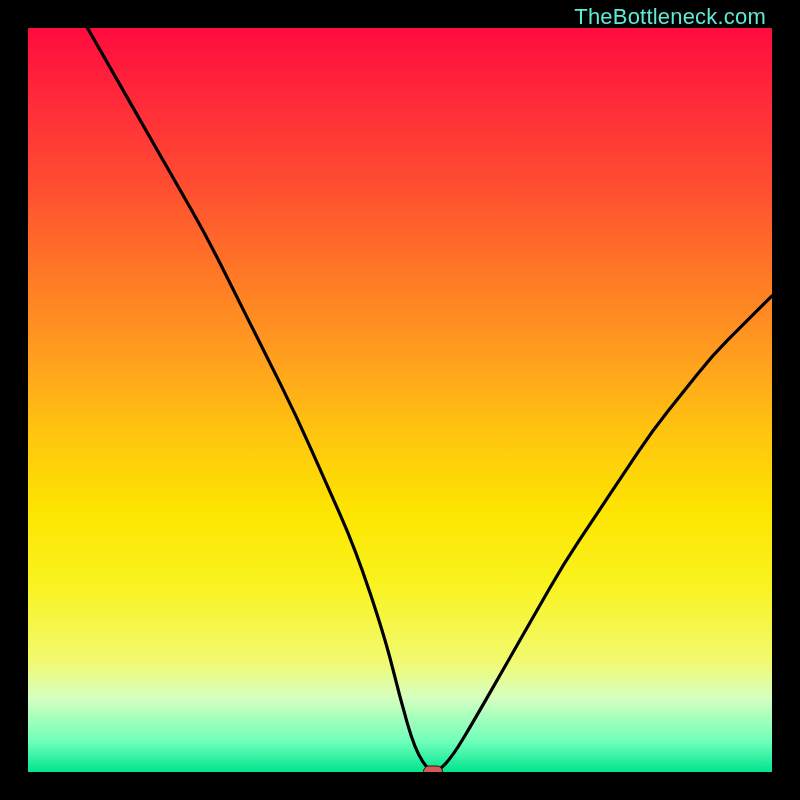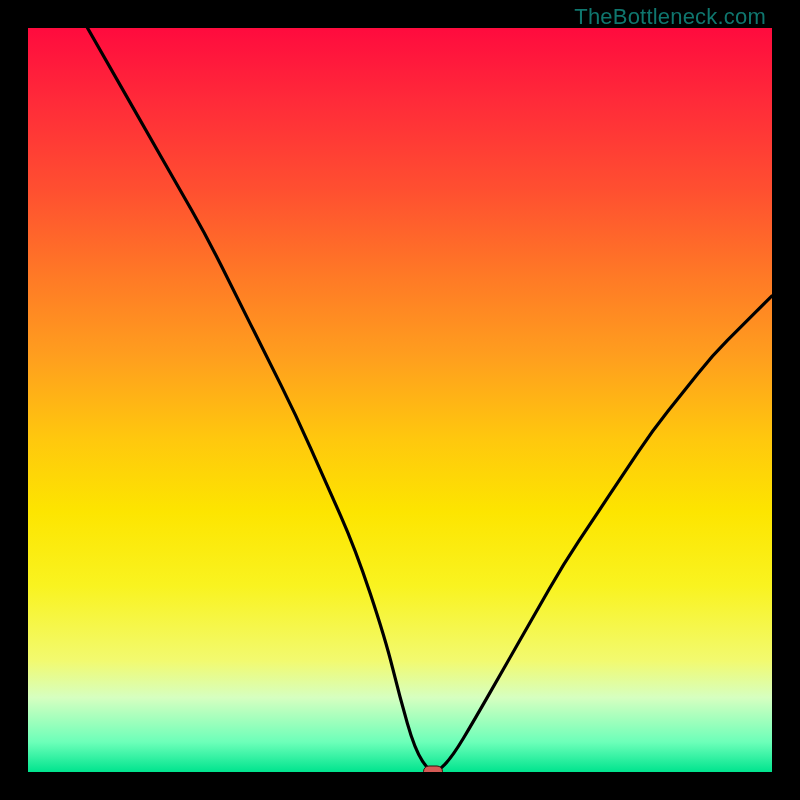--- a/index.html
+++ b/index.html
@@ -49,21 +49,21 @@
   .curve {
     position: absolute;
     inset: 0;
     width: 744px;
     height: 744px;
   }
   .watermark {
     position: absolute;
     top: 4px;
     right: 34px;
-    color: #0f766e;
+    color: #5eead4;
     font-size: 22px;
     font-weight: 500;
     letter-spacing: 0.2px;
     user-select: none;
   }
   .marker {
     position: absolute;
     width: 18px;
     height: 11px;
     background: #d45a55;

